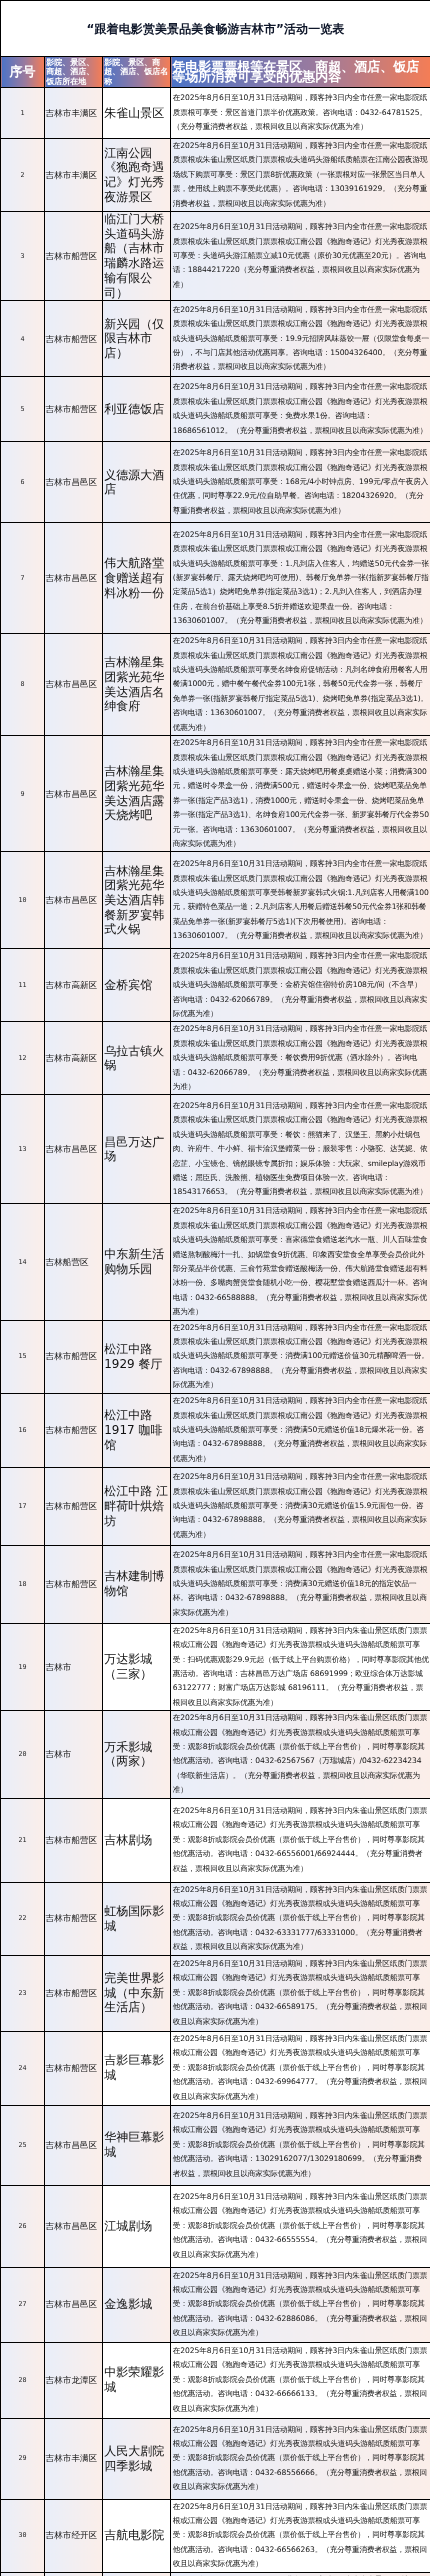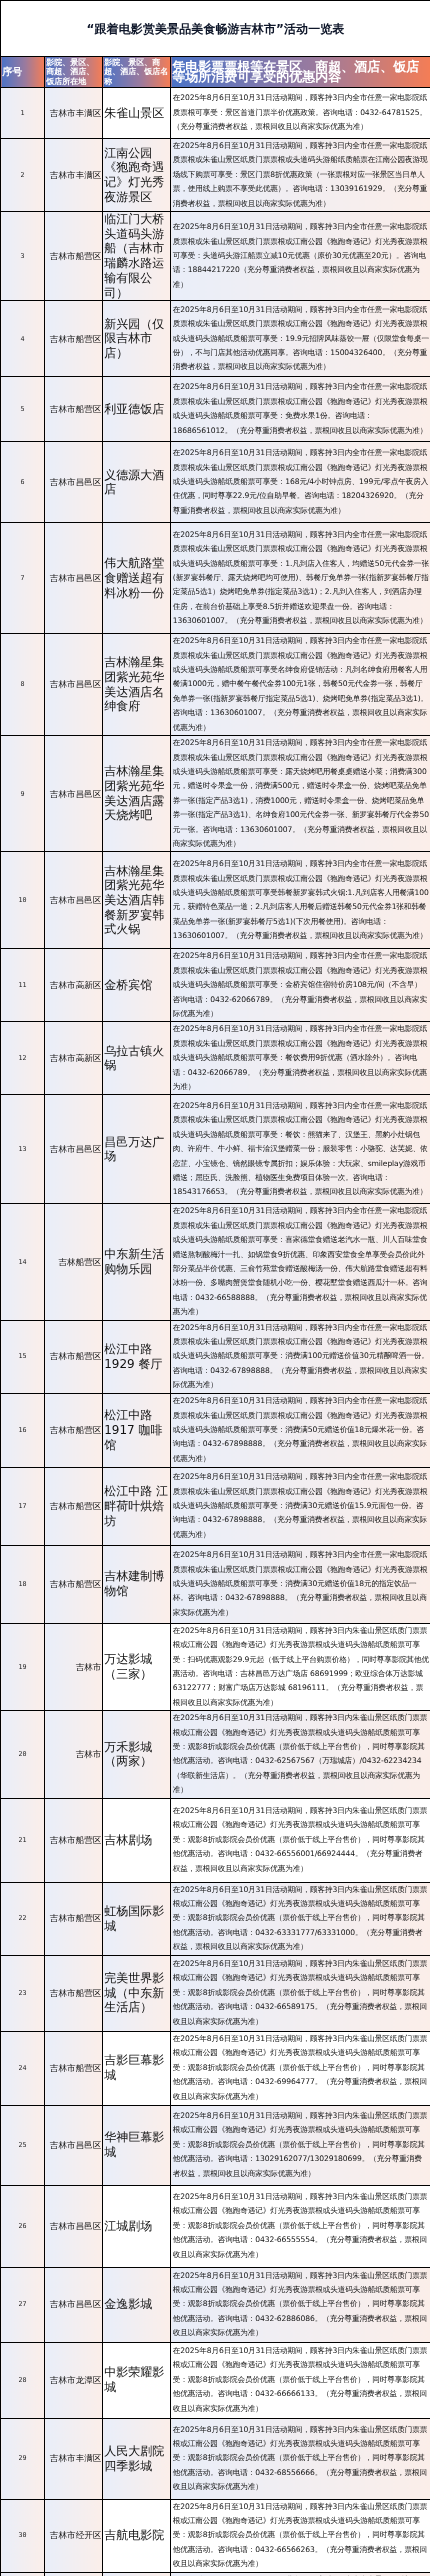--- a/index.html
+++ b/index.html
@@ -3,25 +3,25 @@
 <meta charset="utf-8">
 <style>
   html, body { margin: 0; padding: 0; background: #ffffff; }
   body { width: 431px; height: 2576px; position: relative; overflow: hidden; font-family: "DejaVu Sans", "Liberation Sans", sans-serif; }
   .title-area { position: absolute; left: 0; top: 0; width: 429px; height: 56px; border: 0.6px solid #000; border-bottom: none; background: #fff; display: flex; align-items: center; justify-content: center; }
   .title { color: #0f172a; font-size: 12px; font-weight: bold; letter-spacing: 0.1px; font-family: "DejaVu Sans", sans-serif; }
   table { position: absolute; left: 0; top: 56px; border-collapse: collapse; table-layout: fixed; width: 431px; }
   col.c1 { width: 44px; } col.c2 { width: 58px; } col.c3 { width: 68px; } col.c4 { width: 261px; }
   th, td { border: 0.9px solid #000; padding: 0 1.2px; vertical-align: middle; }
   th { background: linear-gradient(90deg, #4b73c7 0%, #9a7a9e 55%, #f57d55 100%); color: #fff; font-weight: bold; font-size: 8px; line-height: 9.2px; text-align: left; height: 29px; }
-  th.seq { font-size: 10px; }
+  th.seq { text-align: center; font-size: 13px; }
   th.content { font-size: 13px; line-height: 9.8px; }
   td { font-size: 7.5px; line-height: 14.4px; color: #111; background: linear-gradient(90deg, #e9eef9 0%, #fbeee9 100%); }
   td.seq { text-align: center; font-size: 6.7px; color: #222; font-family: "DejaVu Sans Mono", monospace; }
-  td.loc { text-align: right; font-size: 8.6px; padding: 0 0.6px; white-space: nowrap; }
+  td.loc { text-align: left; font-size: 8.6px; padding: 0 0.6px; white-space: nowrap; }
   td.name { text-align: left; font-size: 12px; line-height: 14.7px; }
   td.content { text-align: left; font-size: 7.6px; line-height: 14.4px; padding: 0 1.8px; letter-spacing: -0.1px; }
   tr.plain td.name, tr.plain td.content { background: #fff; }
 </style>
 </head>
 <body>
 
 <div class="title-area">
   <div class="title">“跟着电影赏美景品美食畅游吉林市”活动一览表</div>
 </div>

